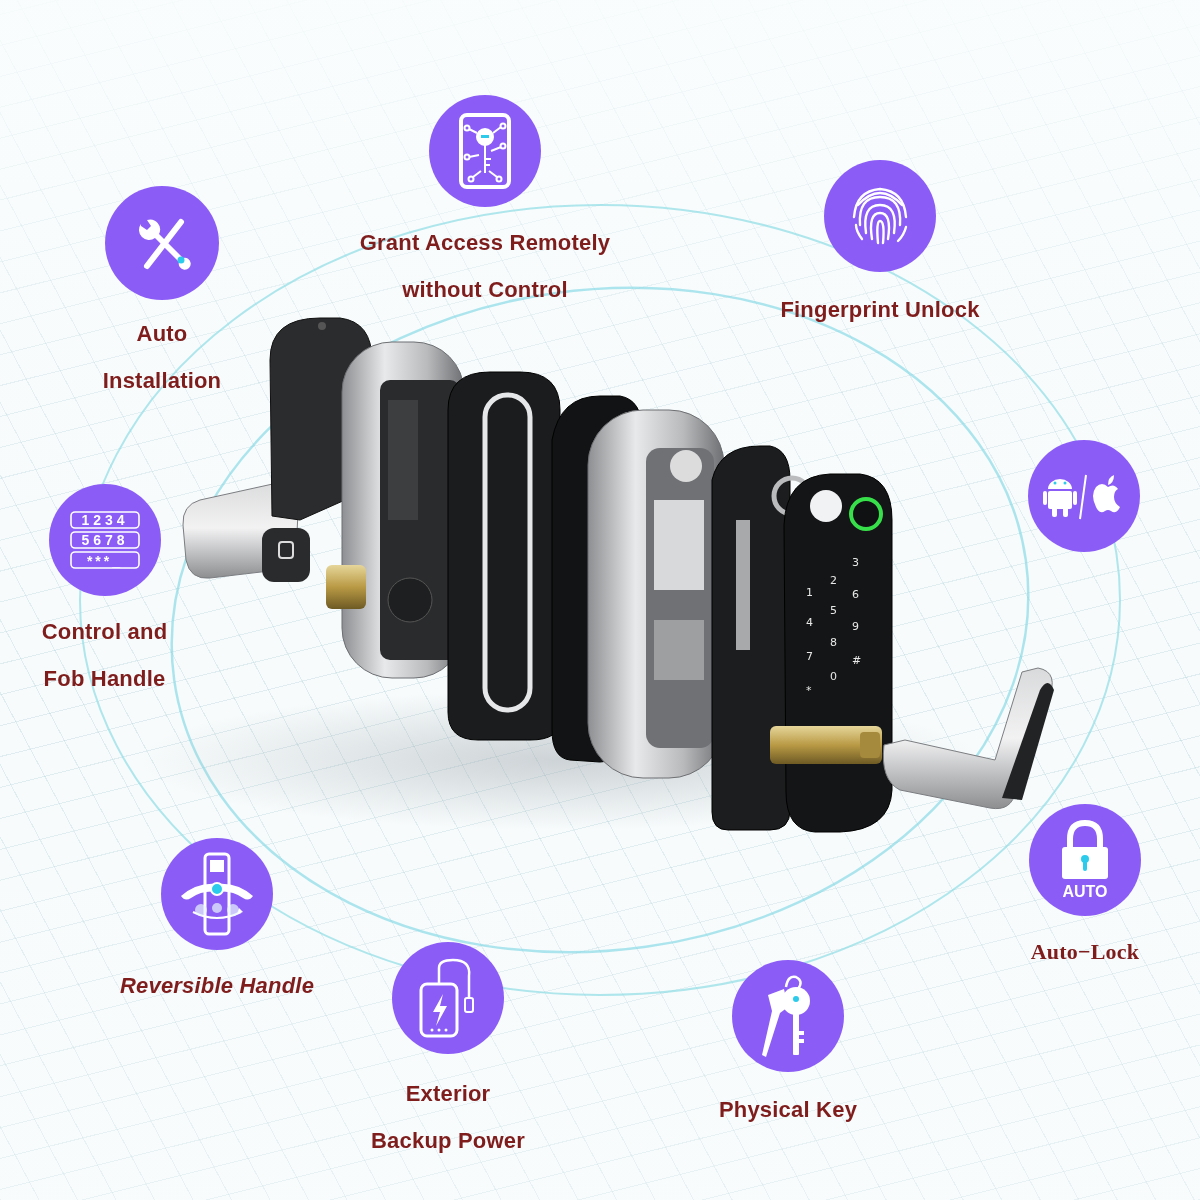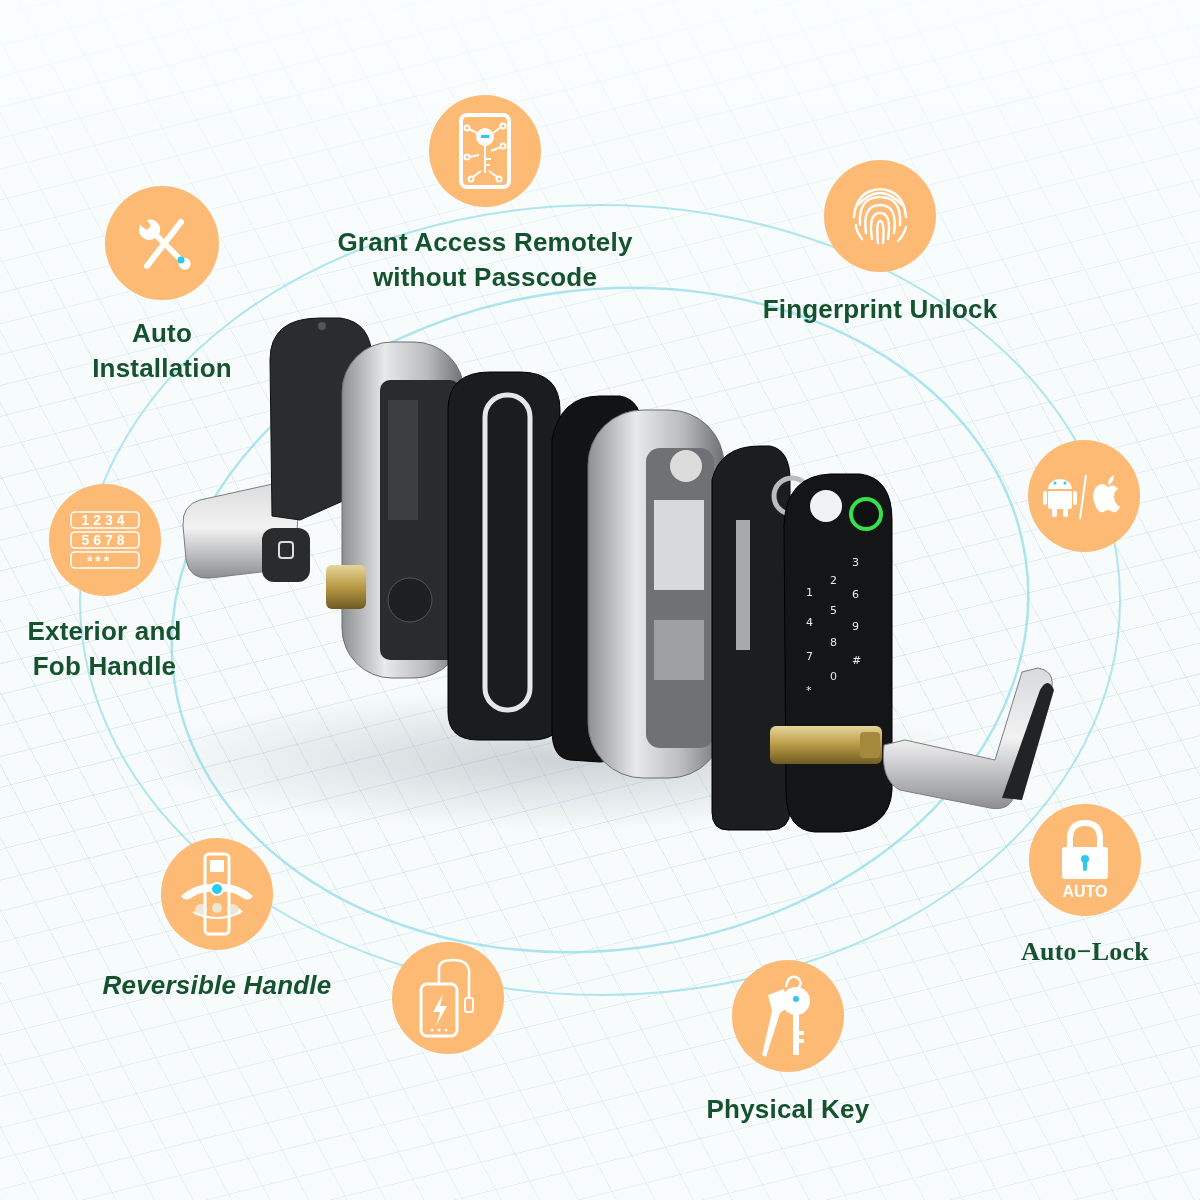--- a/index.html
+++ b/index.html
@@ -15,28 +15,28 @@
       repeating-linear-gradient(-14deg, rgba(160,200,210,0.28) 0 1px, transparent 1px 30px);
   }
   .fade {
     position: absolute; inset: 0;
     background: linear-gradient(180deg, rgba(250,253,253,0.85) 0%, rgba(250,253,253,0.2) 30%, rgba(250,253,253,0) 60%, rgba(250,253,253,0.35) 100%);
   }
   svg.orbits { position: absolute; left: 0; top: 0; }
   .feature { position: absolute; text-align: center; }
   .badge {
     width: 112px; height: 112px; border-radius: 50%;
-    background: #fdba74;
+    background: #8b5cf6;
     display: flex; align-items: center; justify-content: center;
     margin: 0 auto;
   }
   .badge svg { display: block; }
   .label {
-    color: #14532d; font-weight: bold; font-size: 26px; line-height: 35px;
-    white-space: nowrap; letter-spacing: 0.2px;
+    color: #7f1d1d; font-weight: bold; font-size: 22px; line-height: 35px;
+    white-space: nowrap; letter-spacing: 0.2px; margin-top: 12px;
   }
   .product { position: absolute; left: 0; top: 0; }
 </style>
 </head>
 <body>
 
 <div class="grid"></div>
 <div class="fade"></div>
 
 <svg class="orbits" width="1200" height="1200">
@@ -162,21 +162,21 @@
         <path d="M26 60 L18 66"></path>
           <circle cx="16" cy="68" r="2.5"></circle>
         <path d="M34 60 L42 66"></path>
           <circle cx="44" cy="68" r="2.5"></circle>
       </g>
       <rect x="26" y="24" width="8" height="3" fill="#2ccbeb"></rect>
     </svg>
   </div>
   <div style="margin-top:18px;">
     <div class="label">Grant Access Remotely</div>
-    <div class="label">without Passcode</div>
+    <div class="label">without Control</div>
   </div>
 </div>
 
 <div class="feature" style="left:745px; top:160px; width:270px;">
   <div class="badge">
     <svg width="64" height="70" viewBox="0 0 64 70">
       <g stroke="#fff" stroke-width="2.4" fill="none" stroke-linecap="round">
         <path d="M10 24 Q32 0 54 24"></path>
         <path d="M6 36 Q8 10 32 8 Q56 10 58 36"></path>
         <path d="M12 44 Q10 16 32 16 Q54 16 52 44"></path>
@@ -222,21 +222,21 @@
         <rect x="2" y="42" width="68" height="16" rx="4"></rect>
       </g>
       <g fill="#fff" font-size="14" font-weight="bold" font-family="Liberation Sans, sans-serif" text-anchor="middle">
         <text x="36" y="15" letter-spacing="4">1234</text>
         <text x="36" y="35" letter-spacing="4">5678</text>
         <text x="36" y="56" letter-spacing="3">***_</text>
       </g>
     </svg>
   </div>
   <div style="margin-top:18px;">
-    <div class="label">Exterior and</div>
+    <div class="label">Control and</div>
     <div class="label">Fob Handle</div>
   </div>
 </div>
 
 <div class="feature" style="left:82px; top:838px; width:270px;font-style:italic;">
   <div class="badge">
     <svg width="80" height="84" viewBox="0 0 80 84">
       <rect x="28" y="2" width="24" height="80" rx="4" fill="none" stroke="#fff" stroke-width="3"></rect>
       <rect x="33" y="8" width="14" height="12" fill="#fff"></rect>
       <path d="M4 44 Q20 30 40 32 Q60 30 76 44 Q72 50 66 46 Q54 38 40 40 Q26 38 14 46 Q8 50 4 44 z" fill="#fff"></path>
@@ -262,20 +262,24 @@
       <path d="M30 36 L20 54 L27 54 L23 68 L34 48 L27 48 z" fill="#fff"></path>
       <g fill="#fff">
           <circle cx="19" cy="72" r="1.5"></circle>
           <circle cx="26" cy="72" r="1.5"></circle>
           <circle cx="33" cy="72" r="1.5"></circle>
         </g>
       <path d="M26 26 L26 10 Q26 2 40 2 Q58 2 56 18 L56 40" fill="none" stroke="#fff" stroke-width="2.5"></path>
       <rect x="52" y="40" width="8" height="14" rx="2" fill="none" stroke="#fff" stroke-width="2"></rect>
     </svg>
   </div>
+  <div style="margin-top:22px;">
+    <div class="label">Exterior</div>
+    <div class="label">Backup Power</div>
+  </div>
 </div>
 
 <div class="feature" style="left:690px; top:960px; width:196px;">
   <div class="badge">
     <svg width="60" height="86" viewBox="0 0 60 86">
       <path d="M28 14 Q30 2 38 4 Q46 8 40 16" fill="none" stroke="#fff" stroke-width="2.5"></path>
       <g fill="#fff">
         <path d="M10 22 L26 16 L30 34 L22 40 L8 84 L4 82 L14 38 Z"></path>
         <circle cx="38" cy="28" r="14"></circle>
         <rect x="35" y="38" width="6" height="44" rx="1"></rect>

